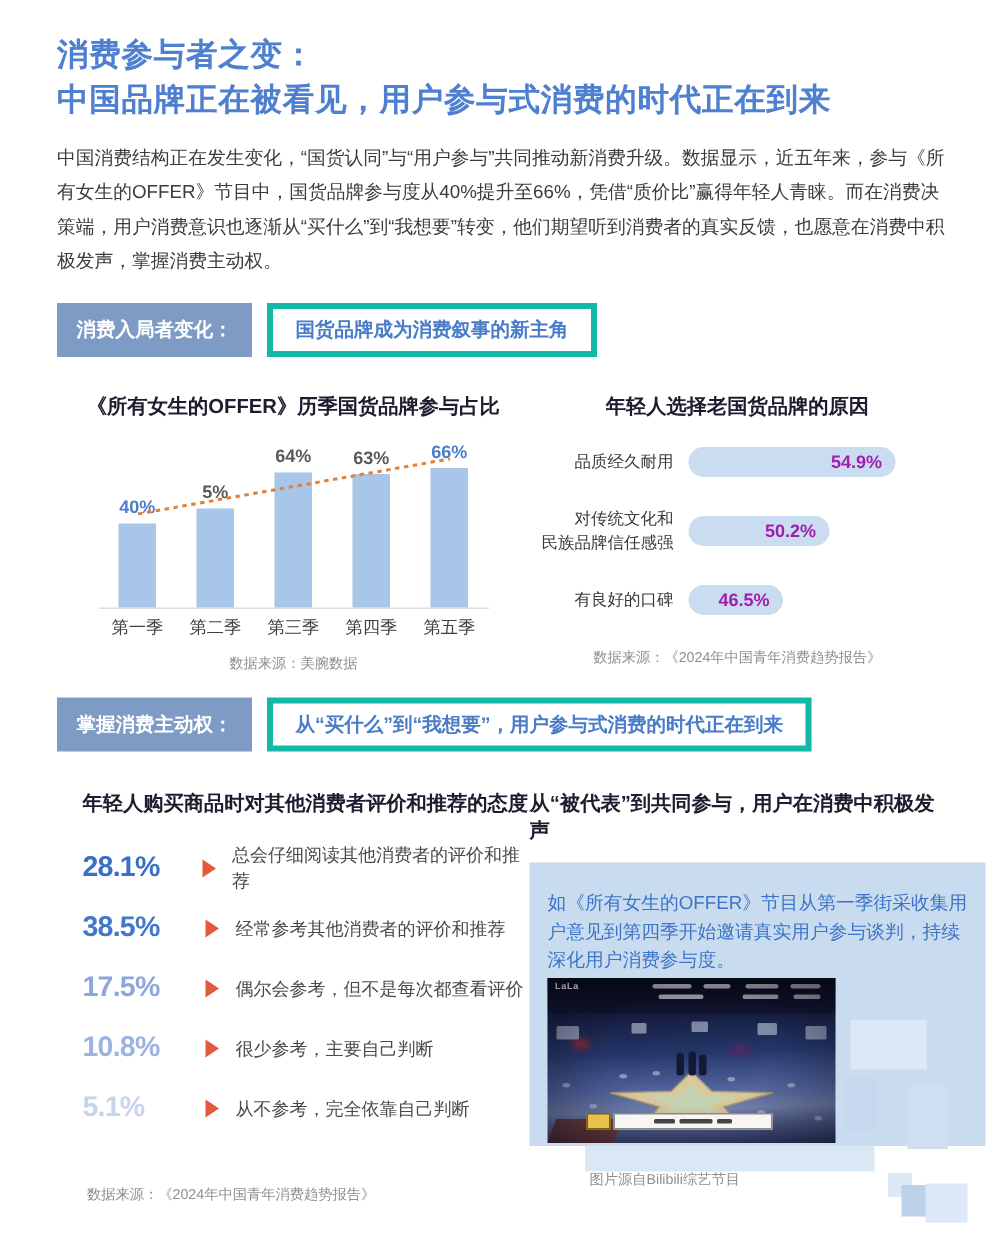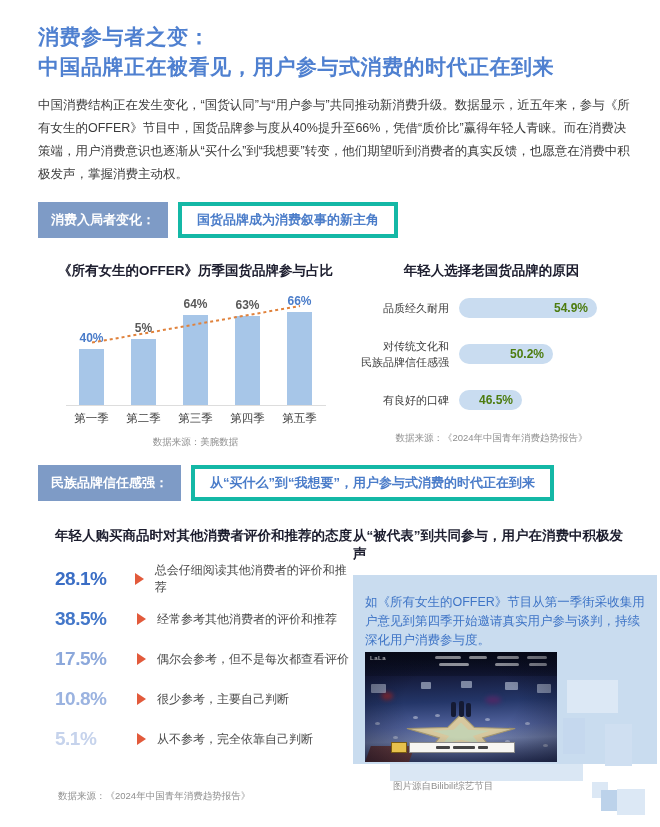--- a/index.html
+++ b/index.html
@@ -26,21 +26,21 @@
   .bar-val.hl { color:#4A7CC9; }
   .bar { width:25px; background:#A7C6E8; }
   #trend { position:absolute; left:0; top:0; pointer-events:none; }
   #barcats { display:flex; justify-content:space-around; width:260px; margin:5px auto 0; }
   .bar-cat { width:52px; text-align:center; font-size:11.5px; color:#3f3f3f; }
   .source { margin-top:10px; font-size:9.5px; color:#8f8f8f; text-align:center; }
 
   #hbars { margin-top:18px; }
   .hrow { display:flex; align-items:center; margin-bottom:20px; }
   .hlabel { width:96px; text-align:right; font-size:11px; line-height:16px; color:#3a3a3a; margin-right:10px; white-space:pre-line; }
-  .pill { height:20px; border-radius:10px; background:#C9DCF0; display:flex; align-items:center; justify-content:flex-end; padding-right:9px; font-weight:bold; font-size:12px; color:#4d7c0f; }
+  .pill { height:20px; border-radius:10px; background:#C9DCF0; display:flex; align-items:center; justify-content:flex-end; padding-right:9px; font-weight:bold; font-size:12px; color:#a21caf; }
   .col-r .source { margin-top:22px; }
 
   .row2 { display:flex; margin-top:26px; }
   .row2 .col-l { padding-left:17px; }
   .sec-title { font-size:13.5px; font-weight:bold; color:#1c1d2e; }
 
   #stats { margin-top:20px; }
   .srow { display:flex; align-items:center; height:28px; margin-bottom:12px; }
   .spct { width:82px; font-size:19px; font-weight:bold; letter-spacing:-0.5px; }
   .stri { width:0; height:0; border-left:9px solid #E25A3B; border-top:6px solid transparent; border-bottom:6px solid transparent; margin-right:11px; }
@@ -139,21 +139,21 @@
           <div class="hrow">
             <div class="hlabel">有良好的口碑</div>
             <div class="pill" style="width: 63px;">46.5%</div>
           </div>
         </div>
       <div class="source">数据来源：《2024年中国青年消费趋势报告》</div>
     </div>
   </div>
 
   <div class="badge-row">
-    <span class="badge">民族品牌信任感强：</span>
+    <span class="badge">掌握消费主动权：</span>
     <span class="badge-note">从“买什么”到“我想要”，用户参与式消费的时代正在到来</span>
   </div>
 
   <div class="row2">
     <div class="col-l">
       <div class="sec-title">年轻人购买商品时对其他消费者评价和推荐的态度</div>
       <div id="stats">
           <div class="srow">
             <span class="spct" style="color: rgb(59, 110, 197);">28.1%</span>
             <span class="stri"></span>

